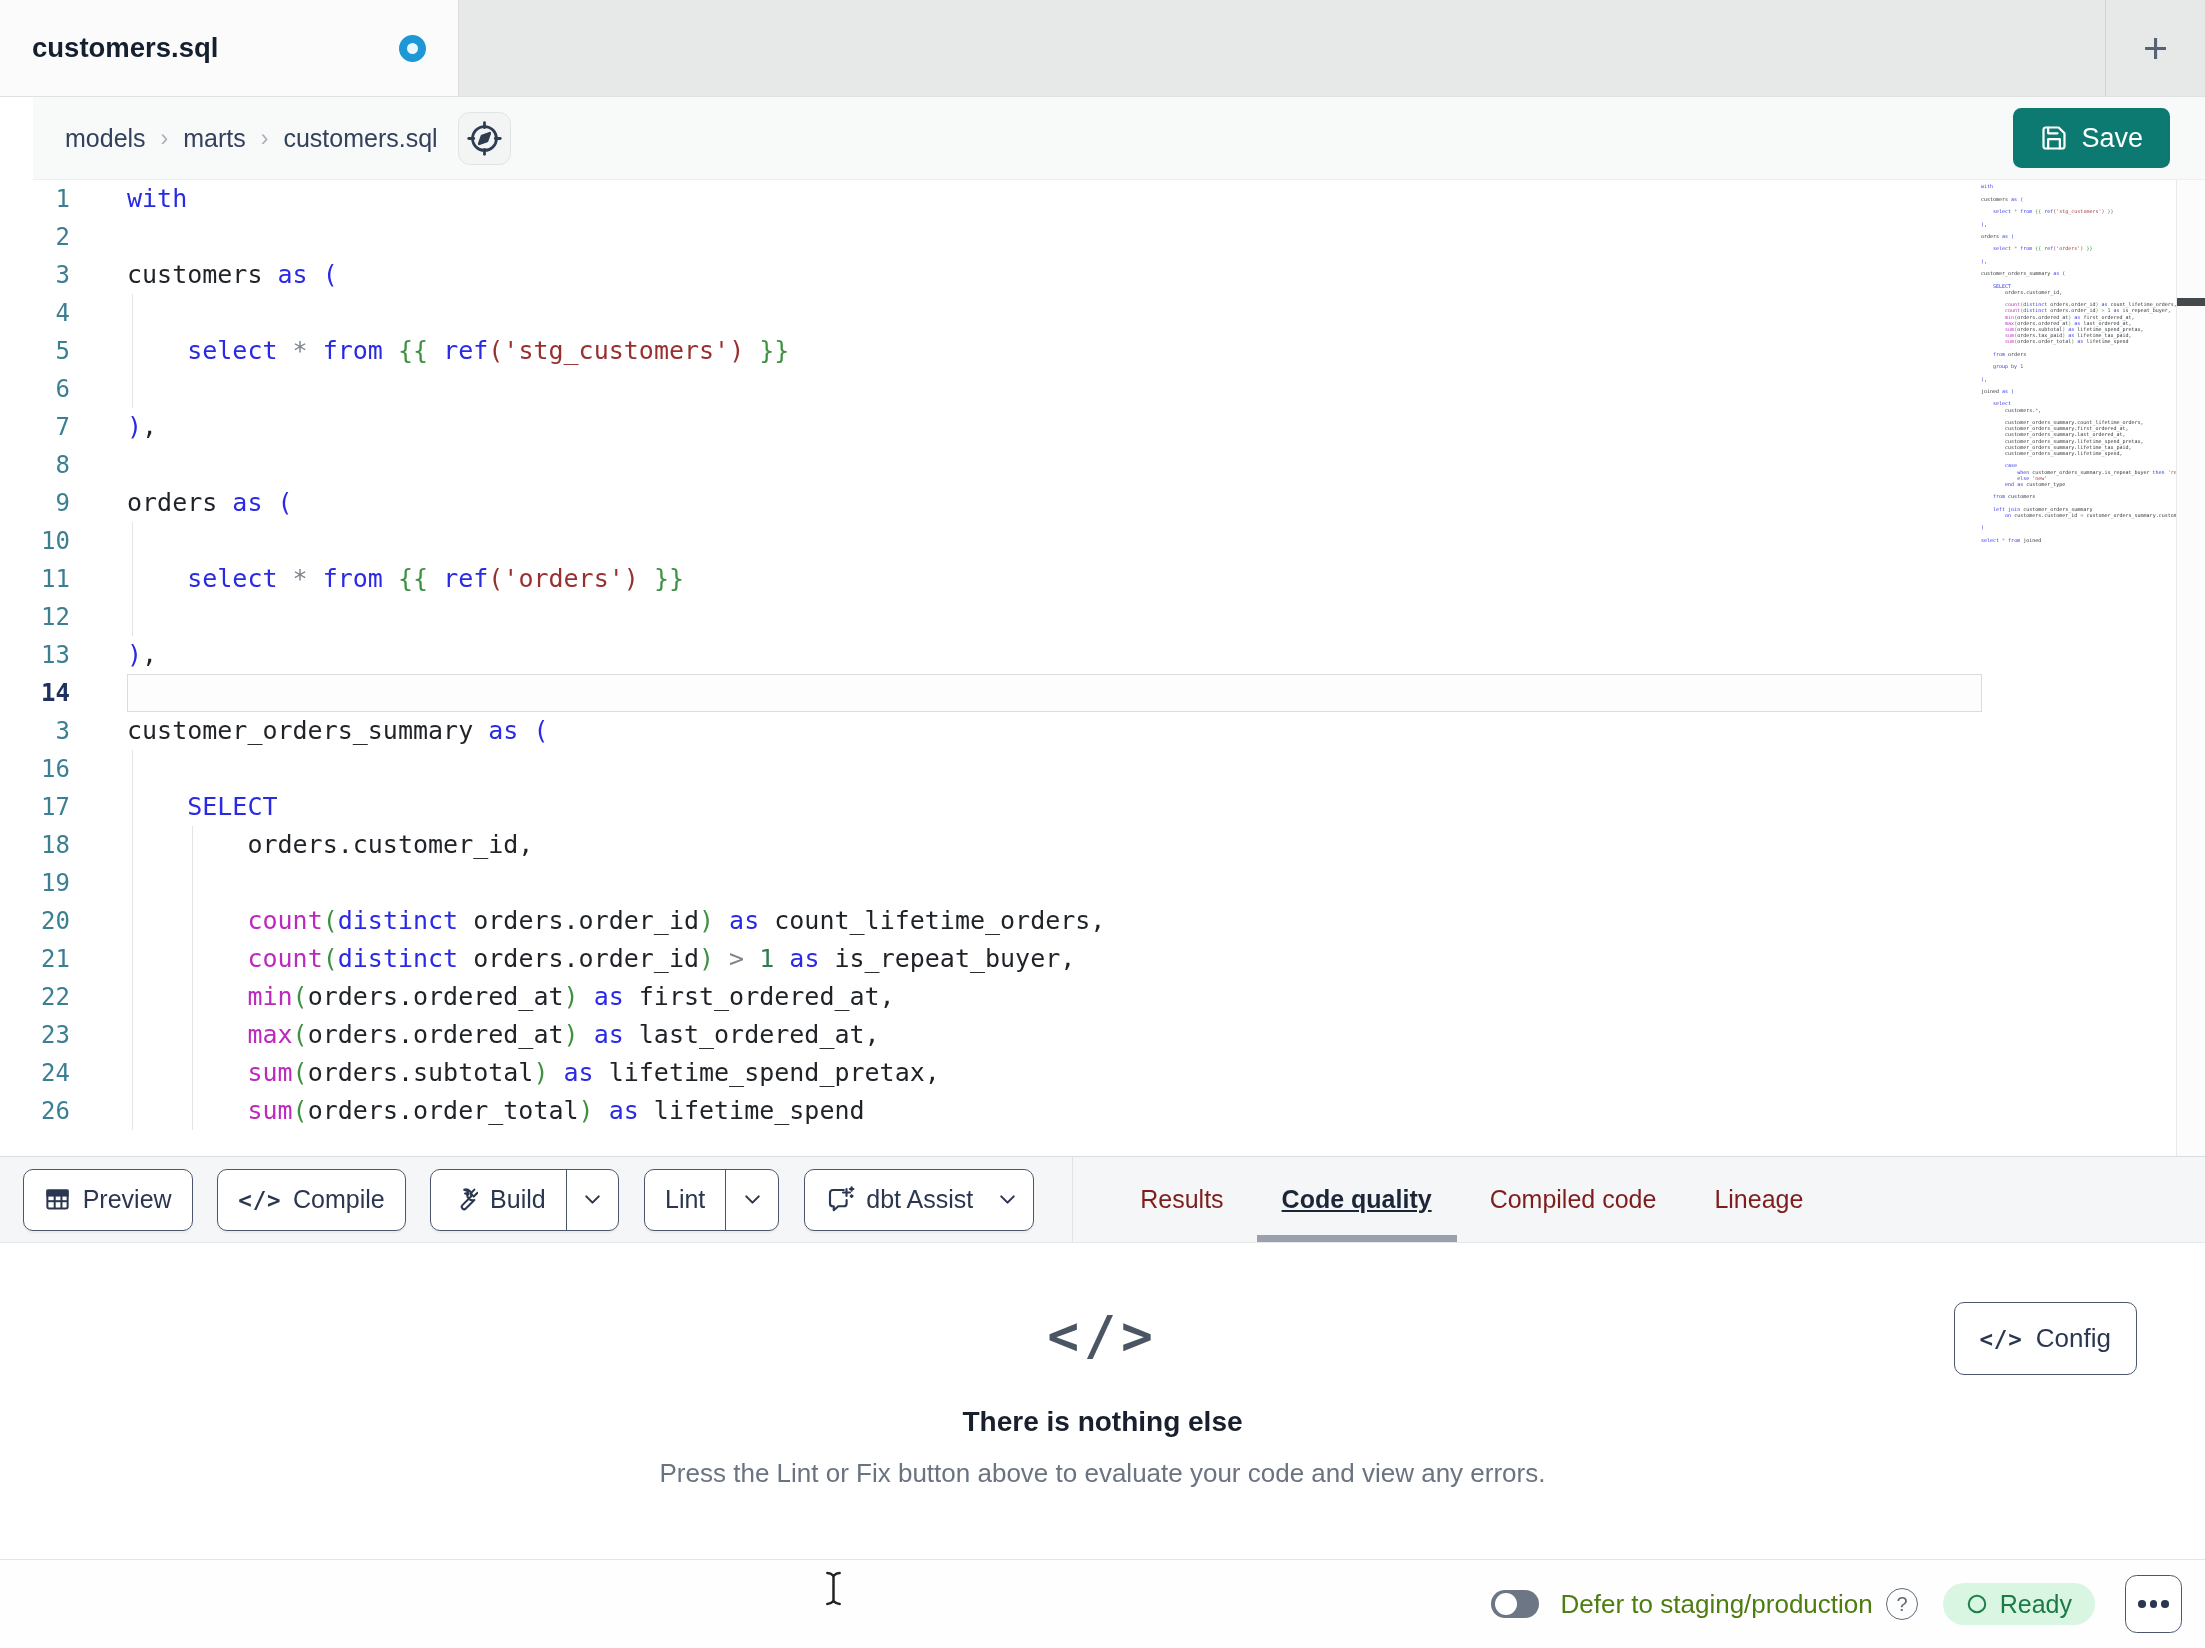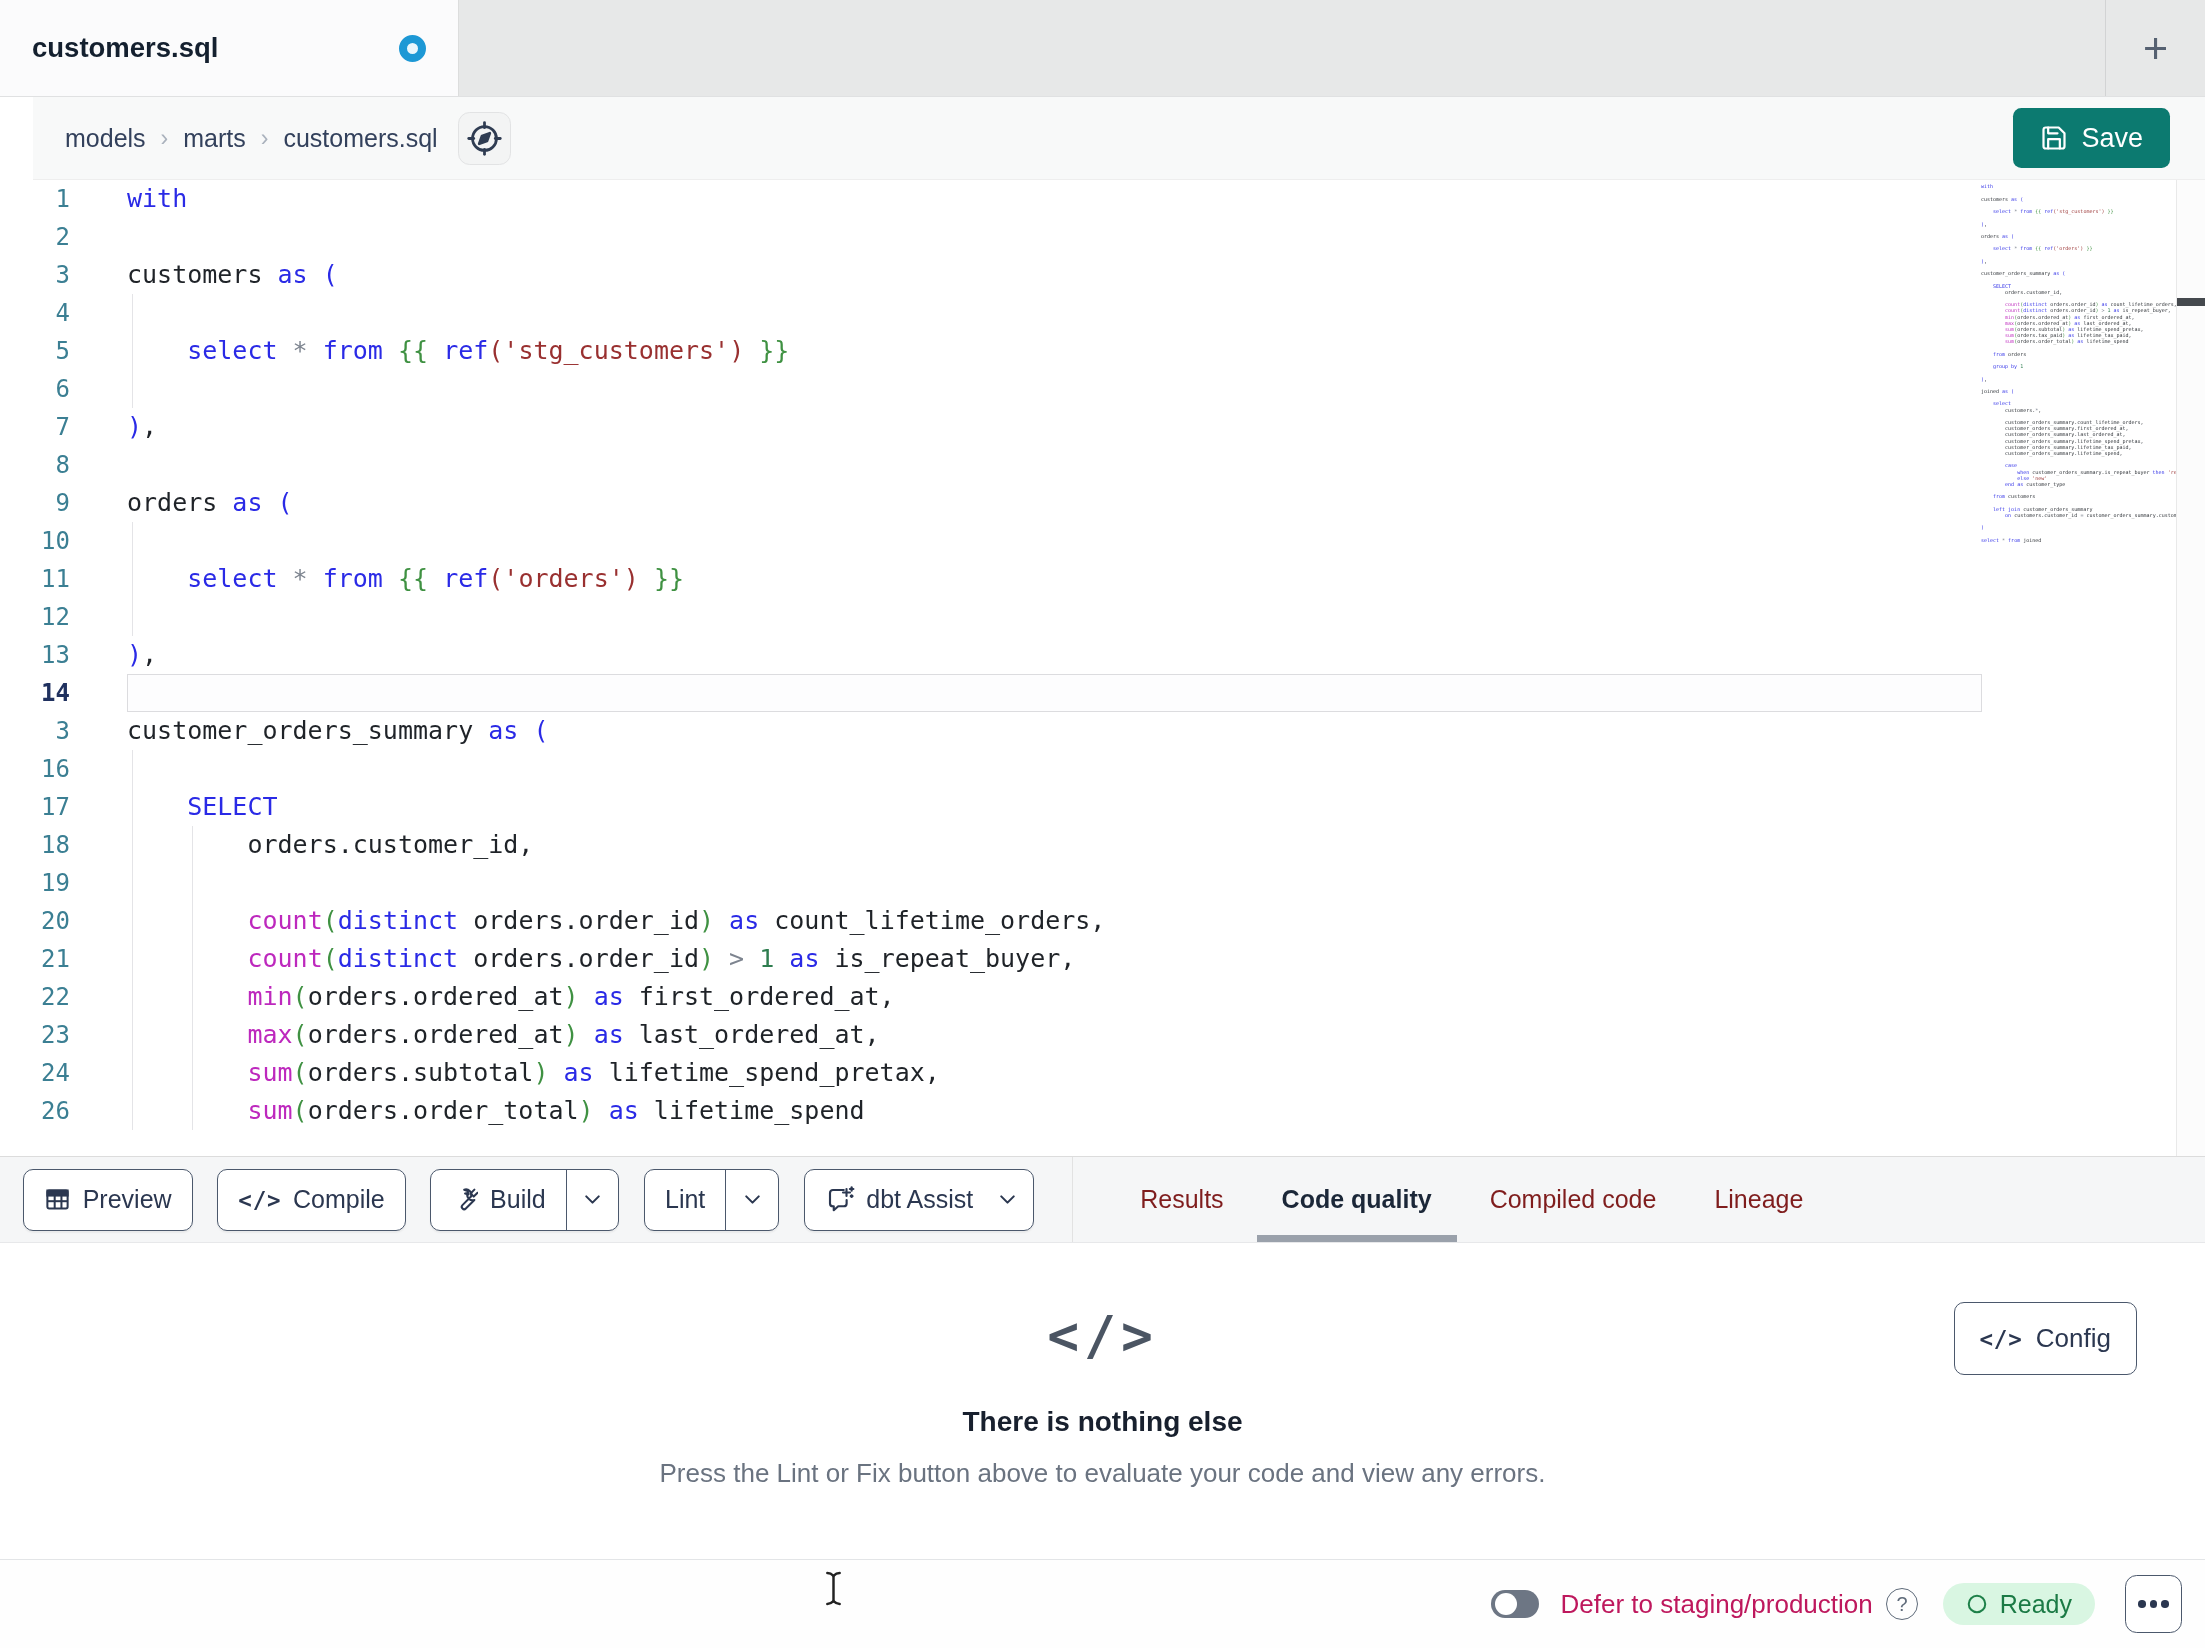--- a/index.html
+++ b/index.html
@@ -53,41 +53,41 @@
          margin-right:16.7px; box-shadow:0 1.7px 1.7px rgba(0,0,0,.05); cursor:pointer; }
   .btn .seg { display:flex; align-items:center; gap:11.7px; padding:0 20px; height:100%; }
   .btn .seg.chev { padding:0 13.3px; border-left:1.7px solid #4b586c; }
   .btn .seg.chev.noline { border-left:none; padding-left:1.7px; }
   .icon-svg { display:block; }
   .code-glyph { font-family:"DejaVu Sans Mono",monospace; font-weight:600; font-size:22.5px; letter-spacing:0.8px; }
 
   .ptabs { align-self:stretch; display:flex; align-items:stretch; margin-left:13.3px;
            border-left:0.8px solid #e2e2e2; padding-left:67px; gap:58px; }
   .ptab { position:relative; display:flex; align-items:center; font-size:25px; color:#7f1d1d; cursor:pointer; }
-  .ptab.active { font-weight:700; color:#1b2738; }
+  .ptab.active { font-weight:700; color:#1b2738;text-decoration:underline; }
   .ptab.active::after { content:""; position:absolute; left:-25px; right:-25px; bottom:0;
                         height:6.7px; background:#9aa1ab; }
 
   
   .panel { position:relative; height:316px; background:#ffffff; }
   .config-btn { position:absolute; top:59px; right:68px; height:73px; padding:0 25px;
                 border:1.7px solid #4b586c; border-radius:10px; background:#ffffff;
                 display:flex; align-items:center; gap:13.3px; font-size:26px; font-weight:500; color:#2b3750; cursor:pointer; }
   .empty-stack { position:absolute; left:0; right:0; top:0; display:flex; flex-direction:column; align-items:center; }
   .empty-icon { margin-top:62px; font-family:"DejaVu Sans Mono",monospace; font-size:53px; font-weight:600;
                 letter-spacing:5px; color:#4b5563; }
   .empty-title { margin-top:40px; font-size:28px; font-weight:700; color:#18202e; }
   .empty-sub { margin-top:20px; font-size:26px; color:#6a7380; }
 
   
   .statusbar { position:relative; height:89px; border-top:0.8px solid #e3e5e7; background:#fefefe;
                display:flex; align-items:center; justify-content:flex-end; padding-right:23px; }
   .toggle { width:48px; height:28px; border-radius:14px; background:#6d7684; position:relative; cursor:pointer; }
   .toggle .knob { position:absolute; top:3.3px; left:4.2px; width:22px; height:22px; border-radius:50%; background:#ffffff; }
-  .defer-label { margin-left:22px; font-size:26px; color:#be185d; }
+  .defer-label { margin-left:22px; font-size:26px; color:#4d7c0f; }
   .help-circ { margin-left:13.3px; width:32px; height:32px; border:1.7px solid #5f6b7a; border-radius:50%;
                display:flex; align-items:center; justify-content:center; font-size:20px; color:#5f6b7a; }
   .ready-pill { margin-left:25px; height:42px; padding:0 23px; border-radius:25px; background:#d9f6e2;
                 display:flex; align-items:center; gap:11.7px; font-size:25px; color:#1b7a45; cursor:pointer;justify-content:flex-end; }
   .dots-btn { margin-left:30px; width:57px; height:58px; border:1.7px solid #4b586c; border-radius:11.7px;
               background:#ffffff; display:flex; align-items:center; justify-content:center; gap:4.2px; cursor:pointer; }
   .dots-btn i { width:7.5px; height:7.5px; border-radius:50%; background:#2b3750; }
   .ibeam { position:absolute; left:821px; top:10px; }
 </style>
 </head>

